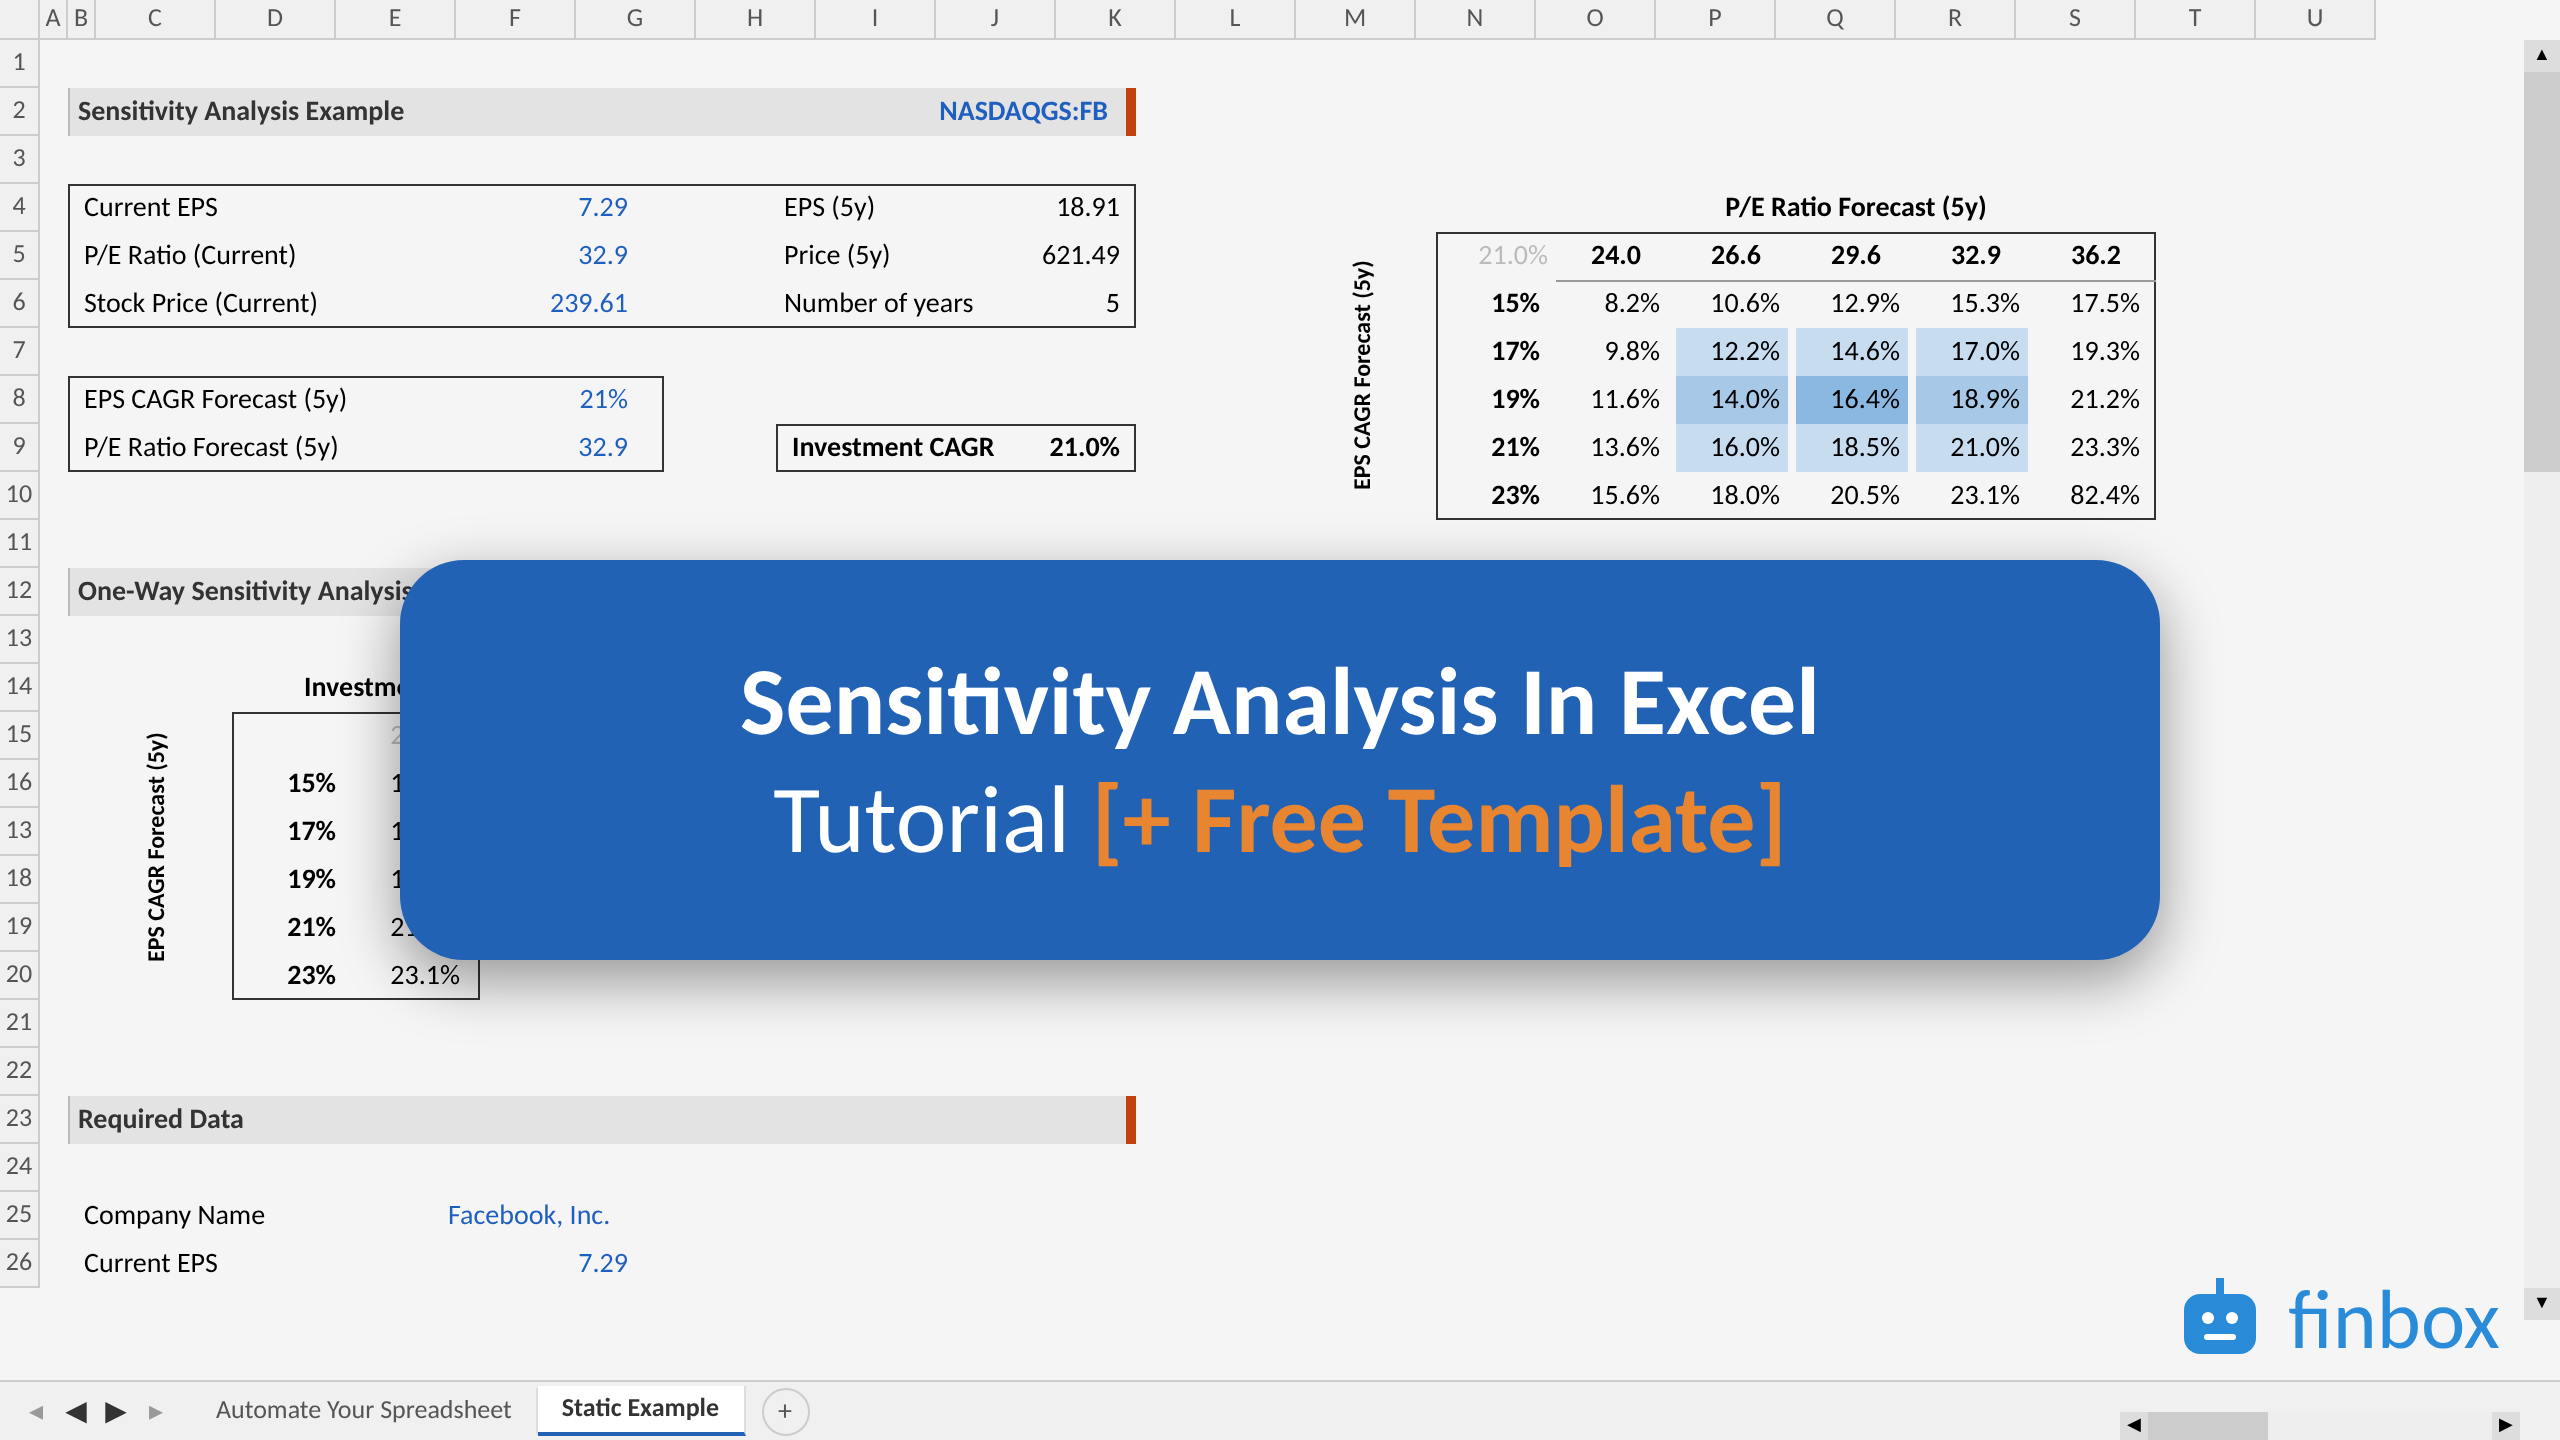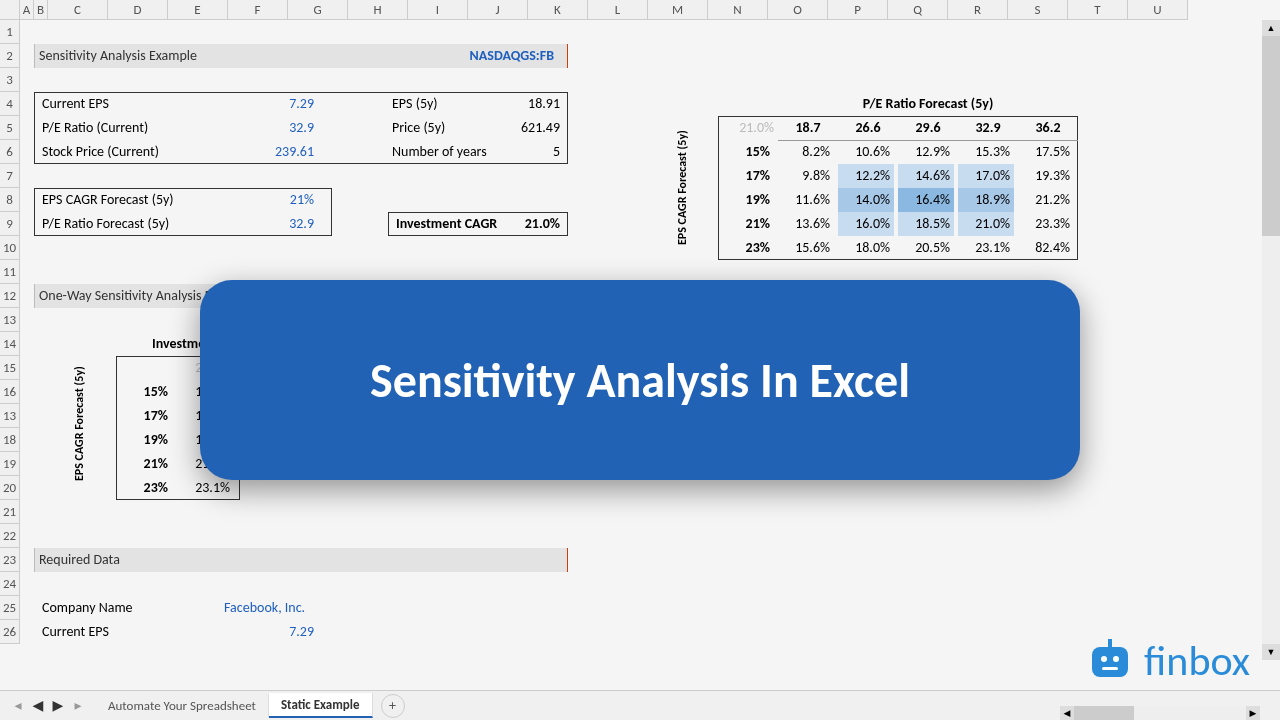--- a/index.html
+++ b/index.html
@@ -62,24 +62,24 @@
   font-size: 14px;
   line-height: 24px;
   padding: 0 4px;
   white-space: nowrap;
 }
 .bold { font-weight: bold; }
 .center { text-align: center; }
 .right { text-align: right; }
 .section-header {
   background: #e3e3e3;
-  font-weight: normal;
+  font-weight: bold;
   color: #333;
   border-left: 1px solid #bbb;
-  border-right: 1px solid #c2410c;
+  border-right: 5px solid #c2410c;
 }
 .link { color: #1f5fbf; font-weight: bold; }
 .blue-val { color: #1f5fbf; }
 .box {
   position: absolute;
   border: 1px solid #333;
 }
 .thin-border-b { border-bottom: 1px solid #999; }
 .highlight-l { background: #c8dcf0; }
 .highlight-m { background: #a8c8e8; }
@@ -230,21 +230,21 @@
 
     <div class="box" style="left:368px;top:192px;width:180px;height:24px"></div>
     <div class="cell bold" style="left:372px;top:192px;width:130px">Investment CAGR</div>
     <div class="cell bold right" style="left:488px;top:192px;width:56px">21.0%</div>
 
     <div class="cell bold center" style="left:758px;top:72px;width:300px">P/E Ratio Forecast (5y)</div>
     <div class="vtext" style="position:absolute;left:655px;top:108px;width:40px;height:120px;font-size:12px">EPS CAGR Forecast (5y)</div>
 
     <div class="box" style="left:698px;top:96px;width:360px;height:144px"></div>
     <div class="cell right" style="left:698px;top:96px;width:60px;color:#bbb">21.0%</div>
-    <div class="cell bold center thin-border-b" style="left:758px;top:96px;width:60px">18.7</div>
+    <div class="cell bold center thin-border-b" style="left:758px;top:96px;width:60px">24.0</div>
     <div class="cell bold center thin-border-b" style="left:818px;top:96px;width:60px">26.6</div>
     <div class="cell bold center thin-border-b" style="left:878px;top:96px;width:60px">29.6</div>
     <div class="cell bold center thin-border-b" style="left:938px;top:96px;width:60px">32.9</div>
     <div class="cell bold center thin-border-b" style="left:998px;top:96px;width:60px">36.2</div>
 
     <div class="cell bold right" style="left:698px;top:120px;width:56px">15%</div>
     <div class="cell bold right" style="left:698px;top:144px;width:56px">17%</div>
     <div class="cell bold right" style="left:698px;top:168px;width:56px">19%</div>
     <div class="cell bold right" style="left:698px;top:192px;width:56px">21%</div>
     <div class="cell bold right" style="left:698px;top:216px;width:56px">23%</div>
@@ -305,20 +305,23 @@
 
   <div class="v-scroll">
     <div class="btn">▲</div>
     <div class="thumb"></div>
     <div class="btn" style="position:absolute;bottom:0;width:100%">▼</div>
   </div>
 </div>
 
 <div class="overlay-banner">
   <div class="banner-line1">Sensitivity Analysis In Excel</div>
+  <div class="banner-line2">
+    <span class="w">Tutorial </span><span class="o">[+ Free Template]</span>
+  </div>
 </div>
 
 <div class="logo">
   <svg viewBox="0 0 48 48">
     <rect x="6" y="10" width="36" height="30" rx="8" fill="#2a8cd8"></rect>
     <circle cx="18" cy="22" r="3" fill="white"></circle>
     <circle cx="30" cy="22" r="3" fill="white"></circle>
     <rect x="16" y="30" width="16" height="3" rx="1.5" fill="white"></rect>
     <rect x="22" y="2" width="4" height="8" fill="#2a8cd8"></rect>
   </svg>

